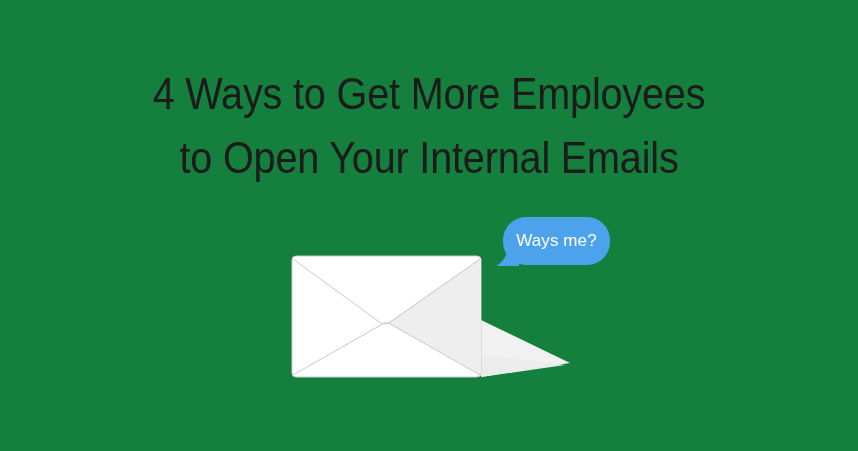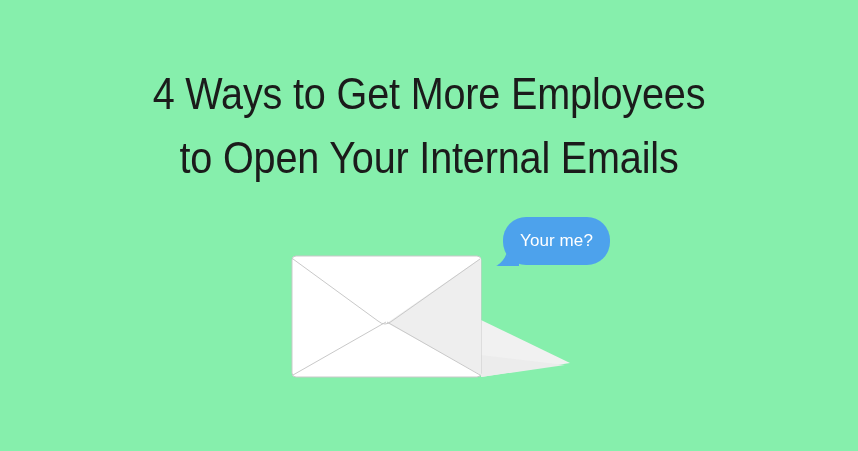--- a/index.html
+++ b/index.html
@@ -9,21 +9,21 @@
   }
   body {
     font-family: "Liberation Sans", sans-serif;
     -webkit-font-smoothing: antialiased;
   }
 
   #stage {
     position: relative;
     width: 858px;
     height: 451px;
-    background: #86efac;
+    background: #15803d;
     overflow: hidden;
   }
 
   
   .headline {
     position: absolute;
     left: 0;
     top: 62px;
     width: 858px;
     text-align: center;
@@ -124,16 +124,16 @@
     </svg>
   </div>
 
   <div class="bubble">
     <div class="bubble-tail">
       <svg viewBox="0 0 24 22" xmlns="http://www.w3.org/2000/svg" aria-hidden="true">
         <path d="M24 1 L24 22 L1 22 C9 19 14 13 15 1 Z" fill="#4da2ec"></path>
         <path d="M2 21.5 C7.5 18 11 13 12.5 6 L12.5 21.5 Z" fill="#4da2ec"></path>
       </svg>
     </div>
-    <div class="bubble-text">Your me?</div>
+    <div class="bubble-text">Ways me?</div>
   </div>
 
 </div>
 
 </body></html>

